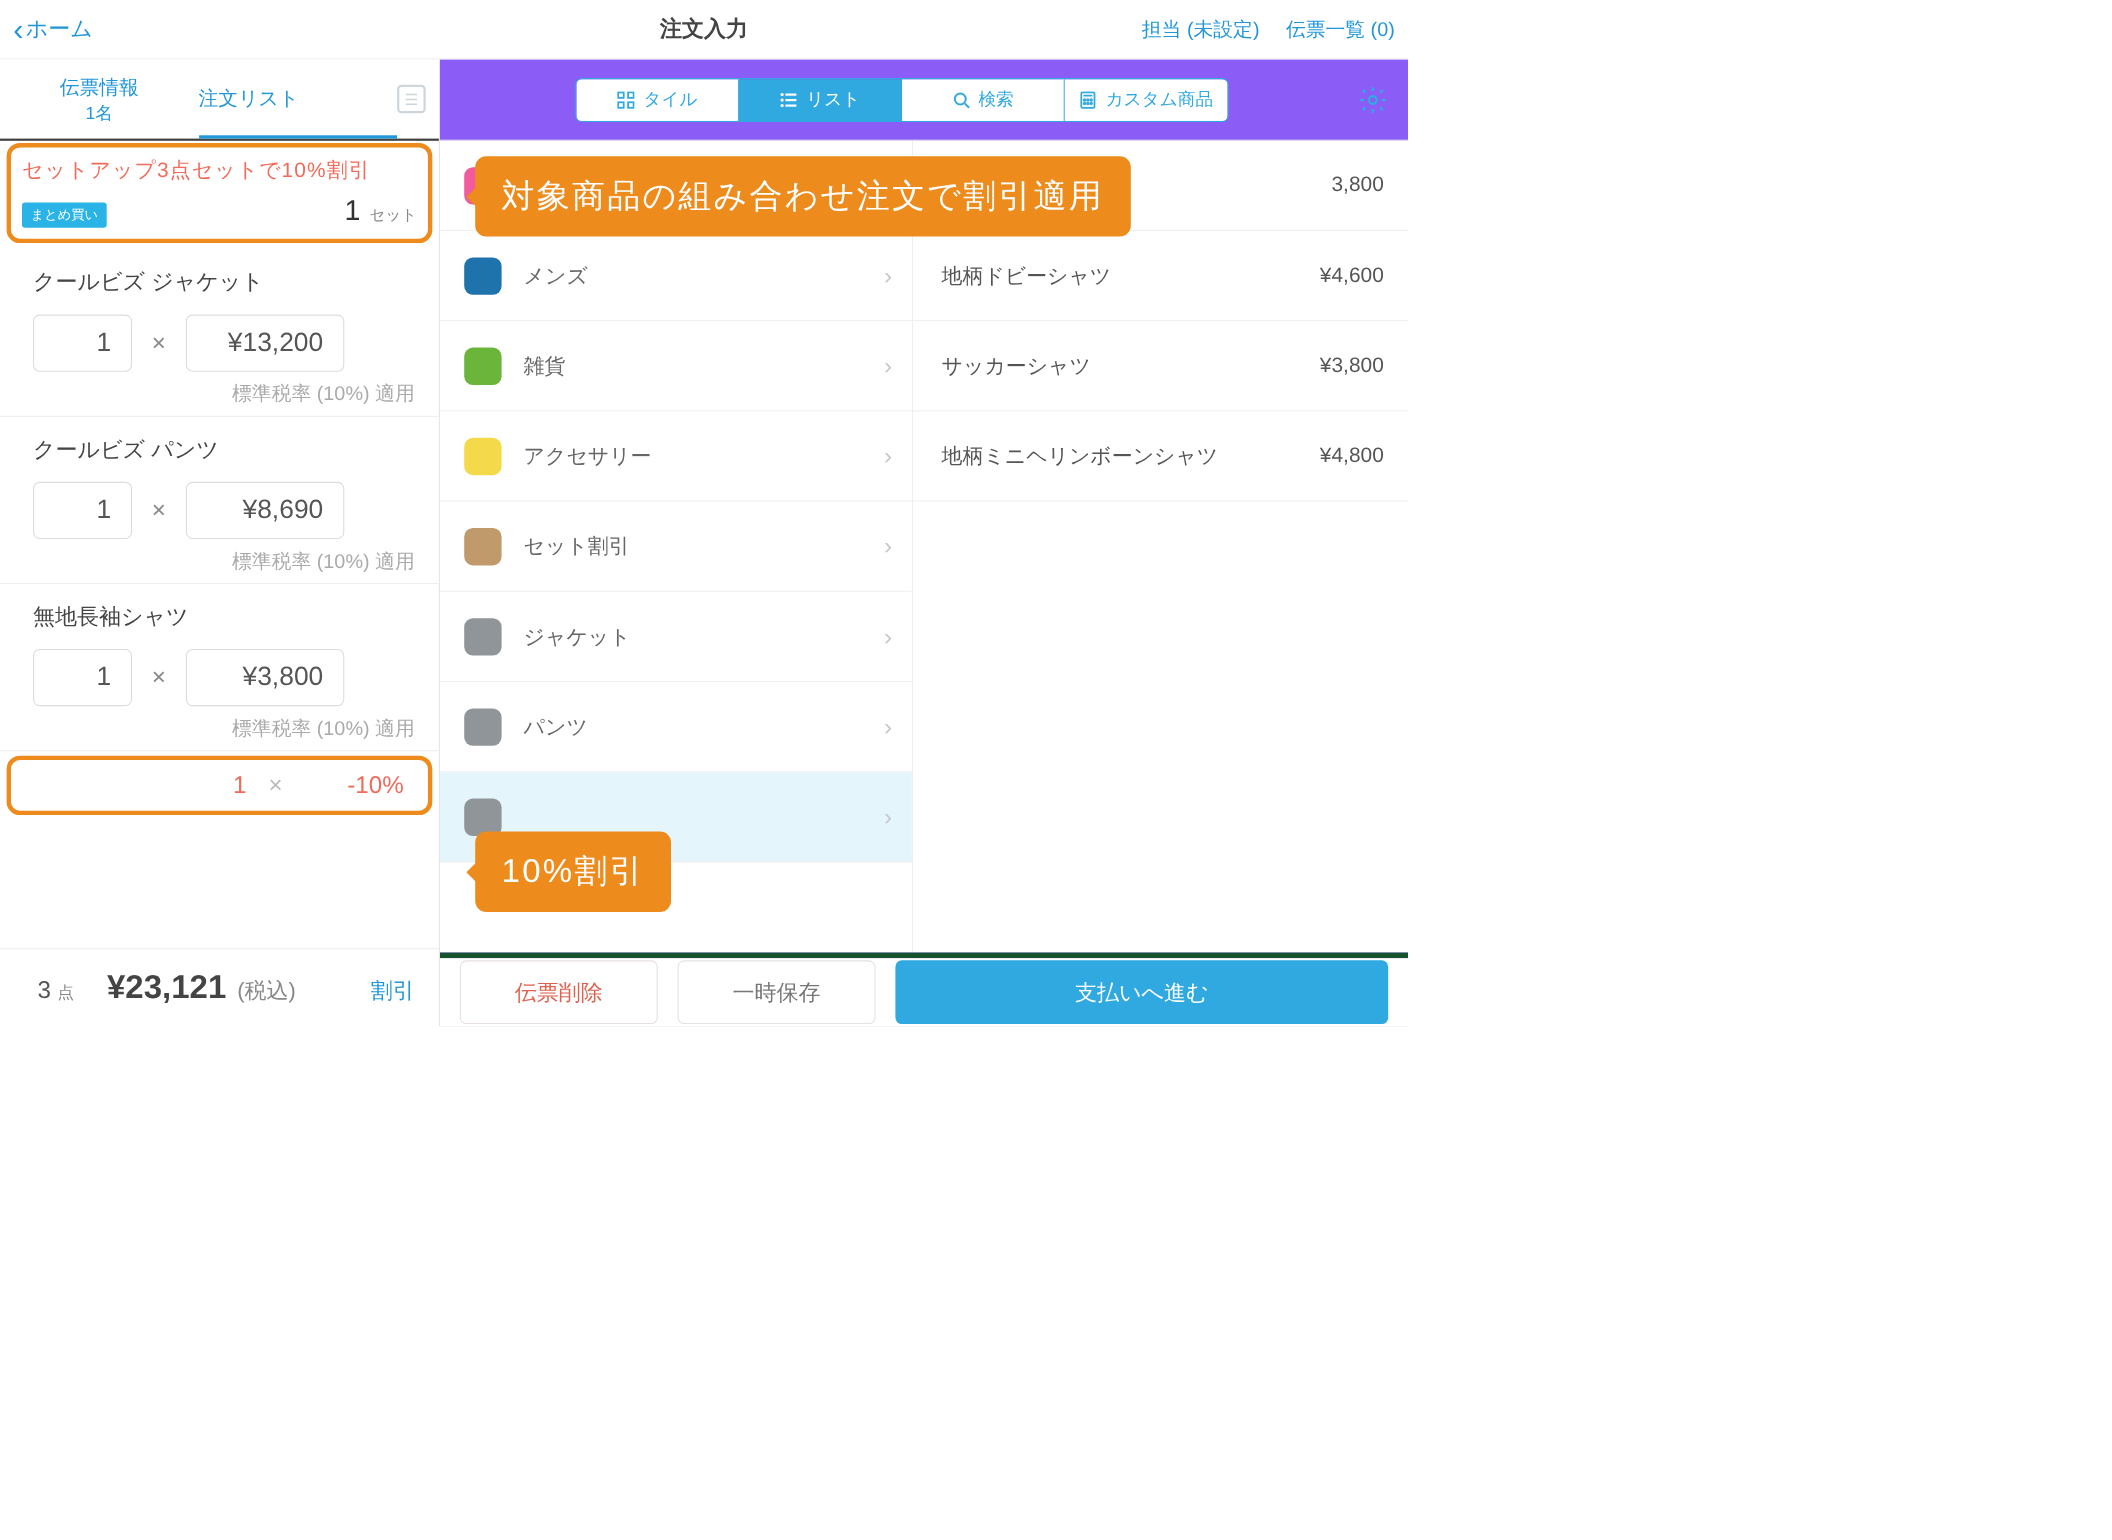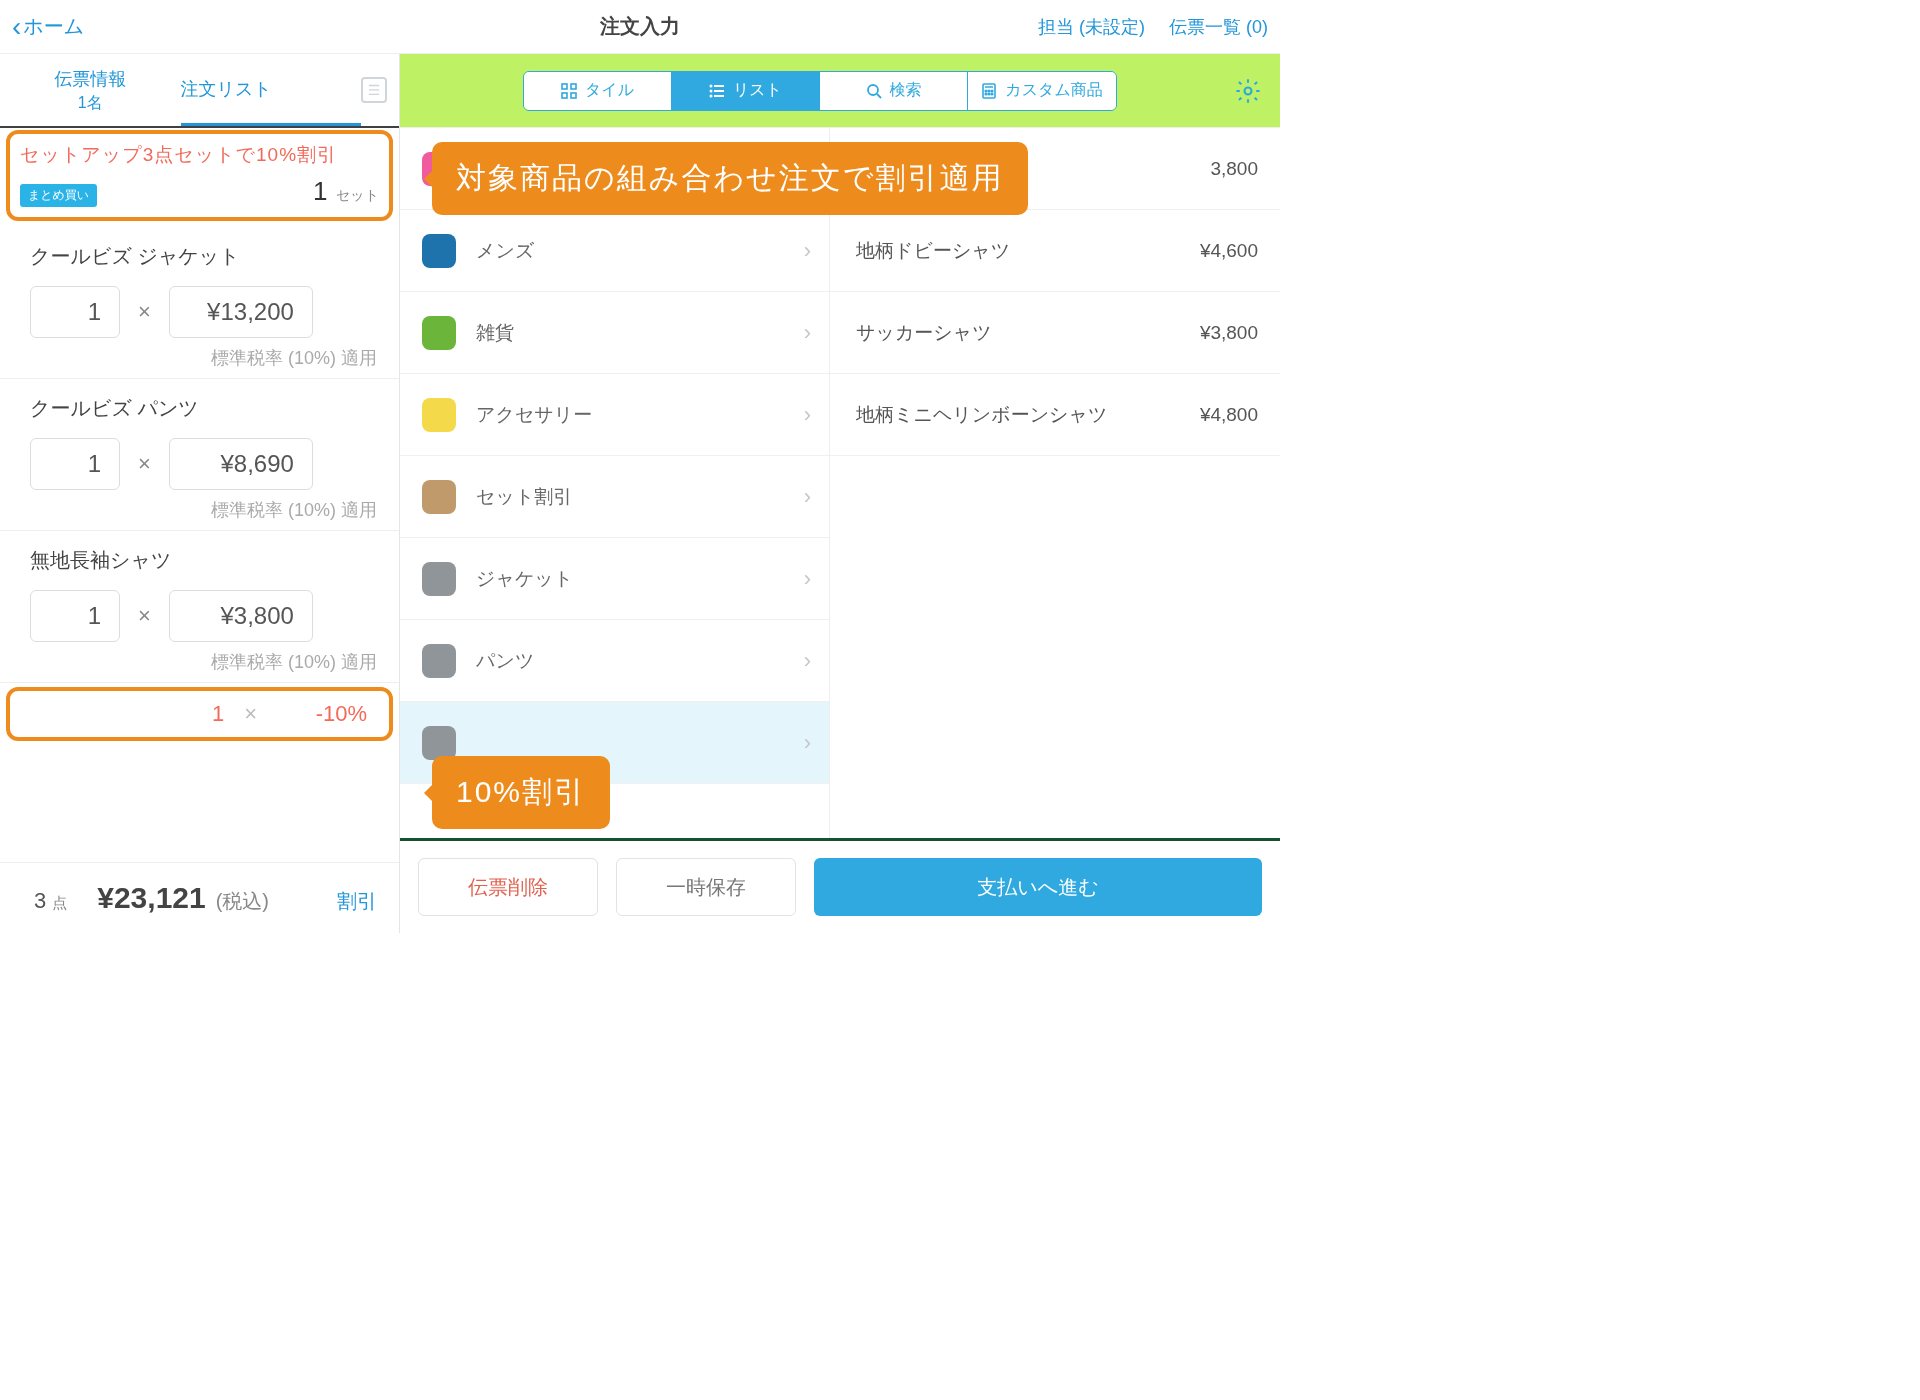--- a/index.html
+++ b/index.html
@@ -149,21 +149,21 @@
   .lf-count-label { font-size: 15px; color: #888; margin-right: 24px; }
   .lf-total { font-size: 30px; font-weight: 600; color: #444; }
   .lf-tax { font-size: 20px; color: #888; margin-left: 4px; }
   .lf-discount { color: #2196d9; font-size: 20px; margin-left: auto; margin-right: 6px; cursor:pointer; }
 
   
   .right {
     flex: 1;
     display: flex;
     flex-direction: column;
-    background: #bef264;
+    background: #8b5cf6;
   }
   .right-toolbar {
     height: 74px;
     display: flex; align-items: center;
     padding: 0 18px;
     border-bottom: 1px solid #eee;
     gap: 0;
   }
   .seg {
     display: flex;
@@ -228,22 +228,22 @@
     height: 82px;
     display: flex; align-items: center; justify-content: space-between;
     padding: 0 22px 0 26px;
     border-bottom: 1px solid #f0f0f0;
     cursor: pointer;
   }
   .prod-name { font-size: 19px; color: #555; }
   .prod-price { font-size: 19px; color: #555; }
 
   .right-footer {
-    border-top: 3px solid #14532d;
-    padding: 17px 18px;
+    border-top: 5px solid #14532d;
+    padding: 2px 18px;
     display: flex; gap: 18px;
     background: #fff;
   }
   .btn {
     height: 58px; border-radius: 6px;
     display: flex; align-items: center; justify-content: center;
     font-size: 20px; cursor: pointer;
   }
   .btn-del {
     width: 180px; border: 1.5px solid #e7e0de; color: #e0614f; background: #fff;

